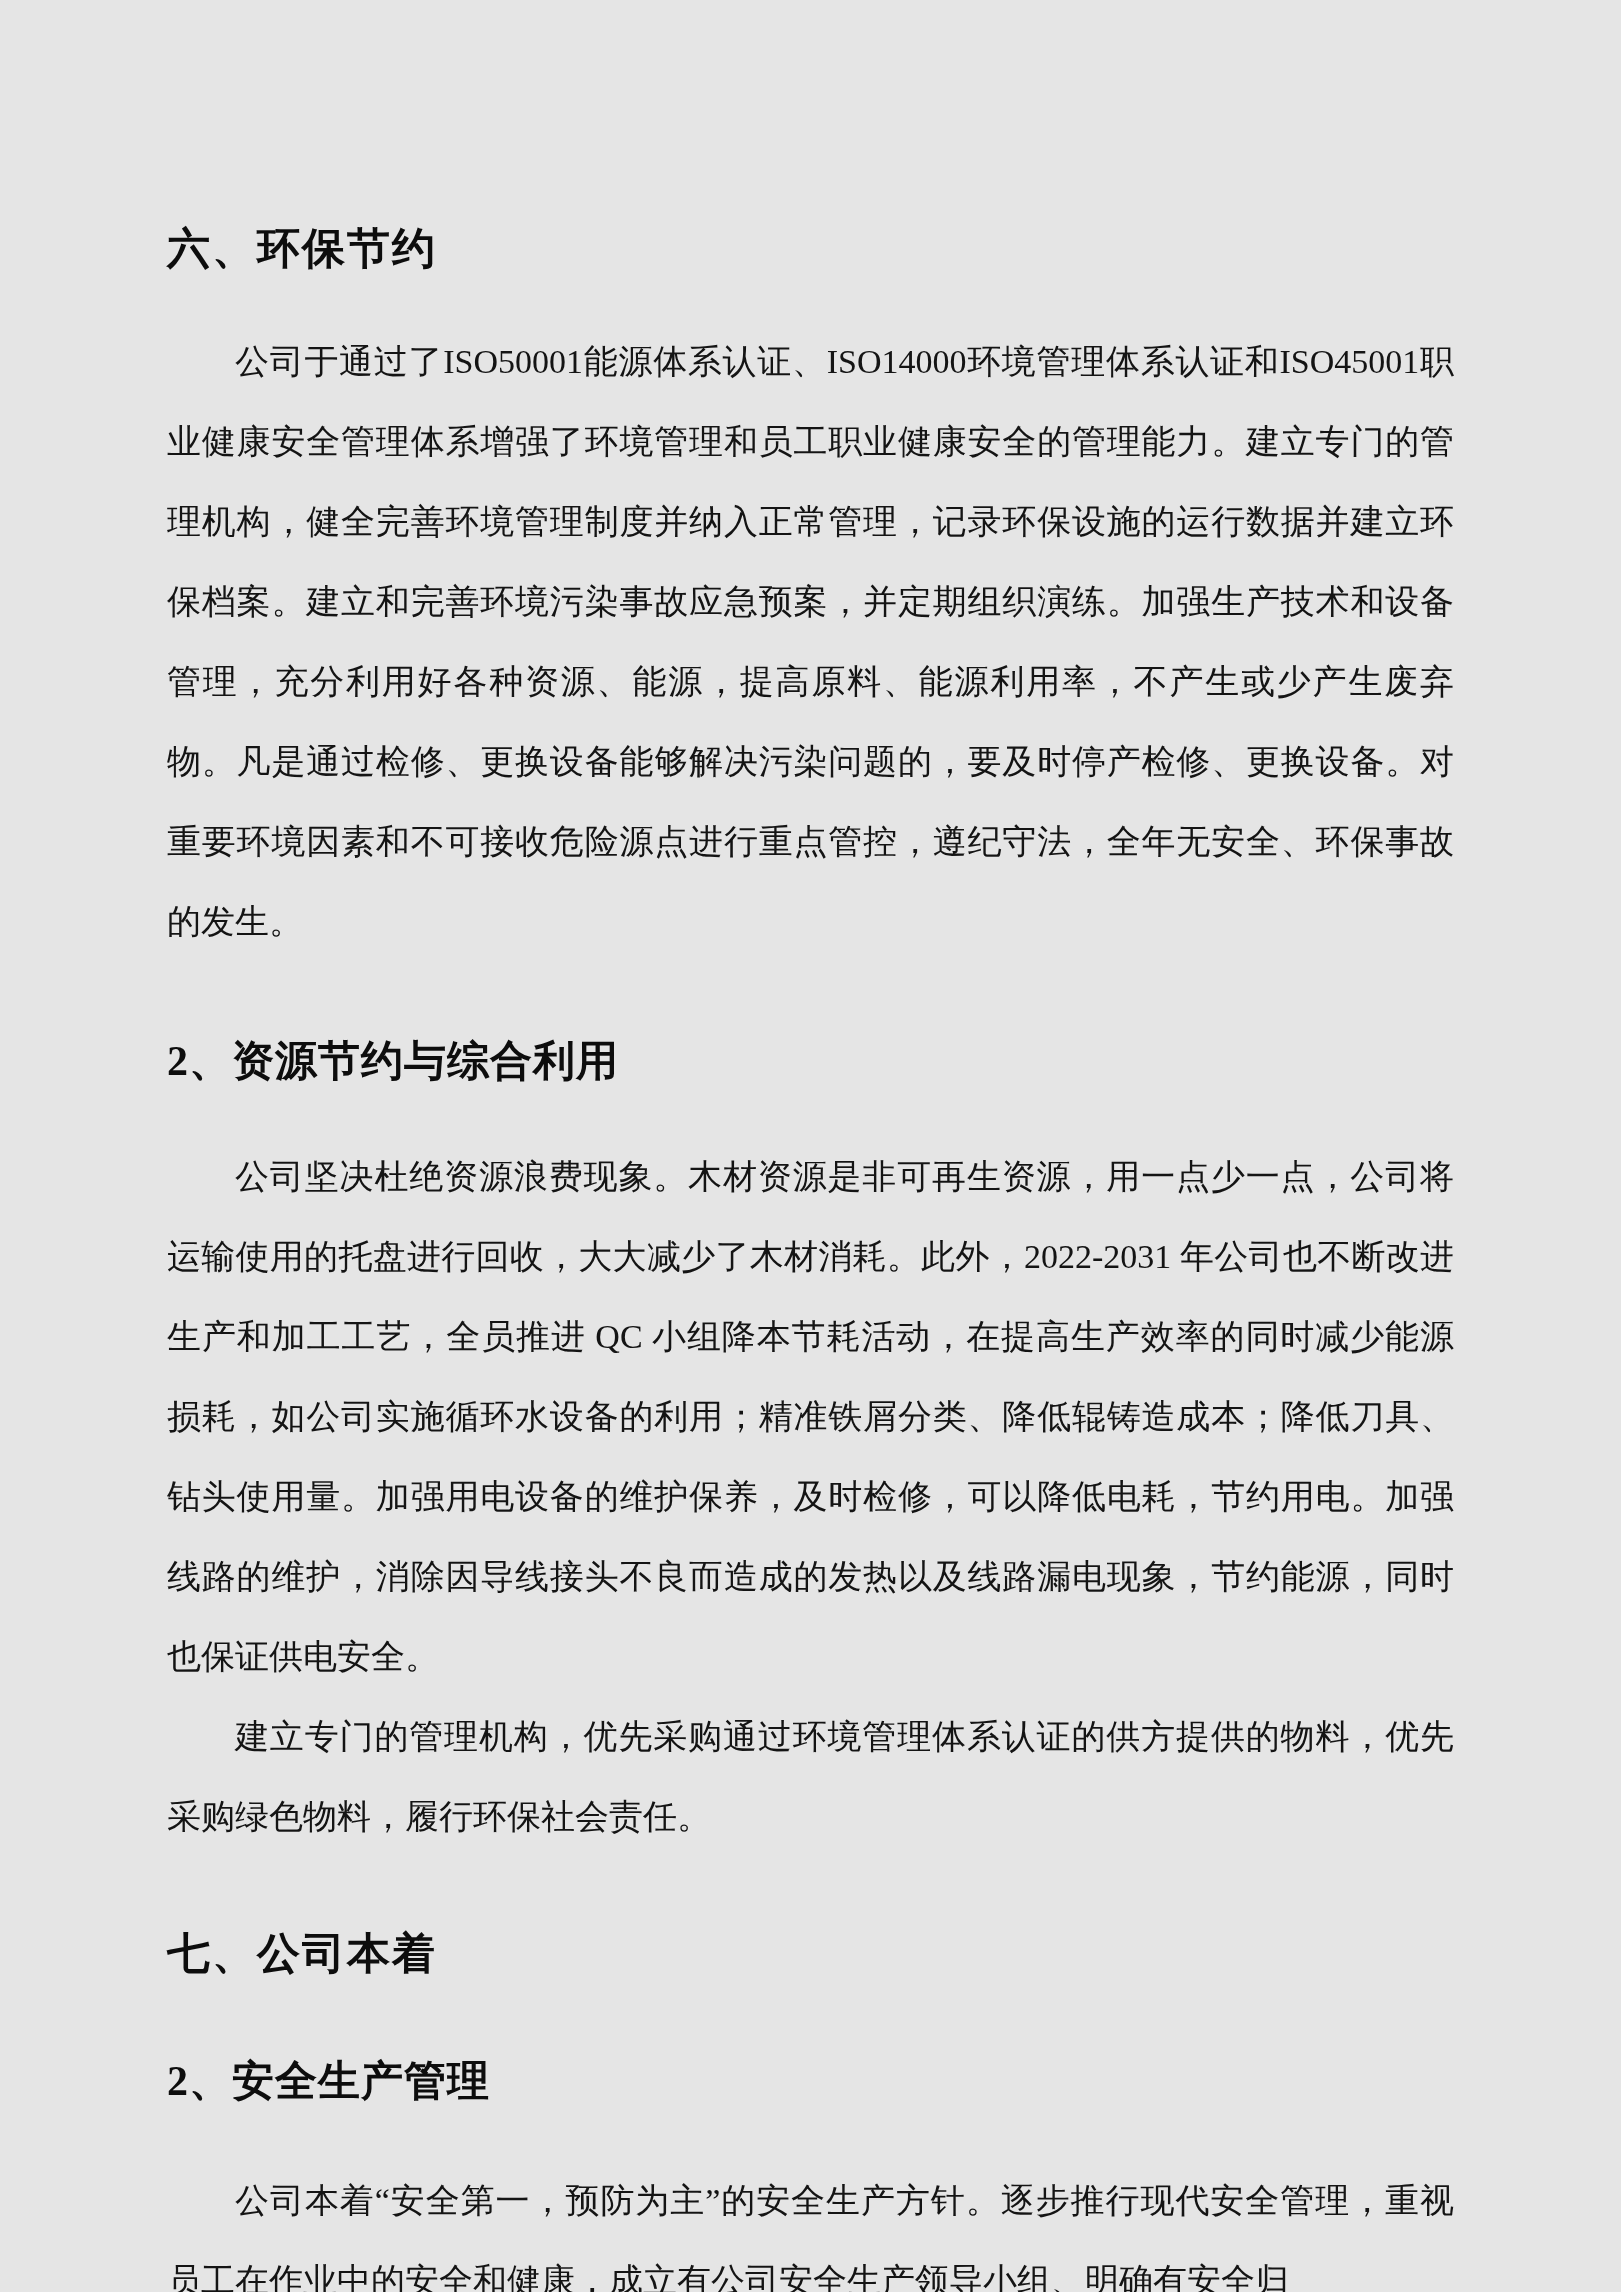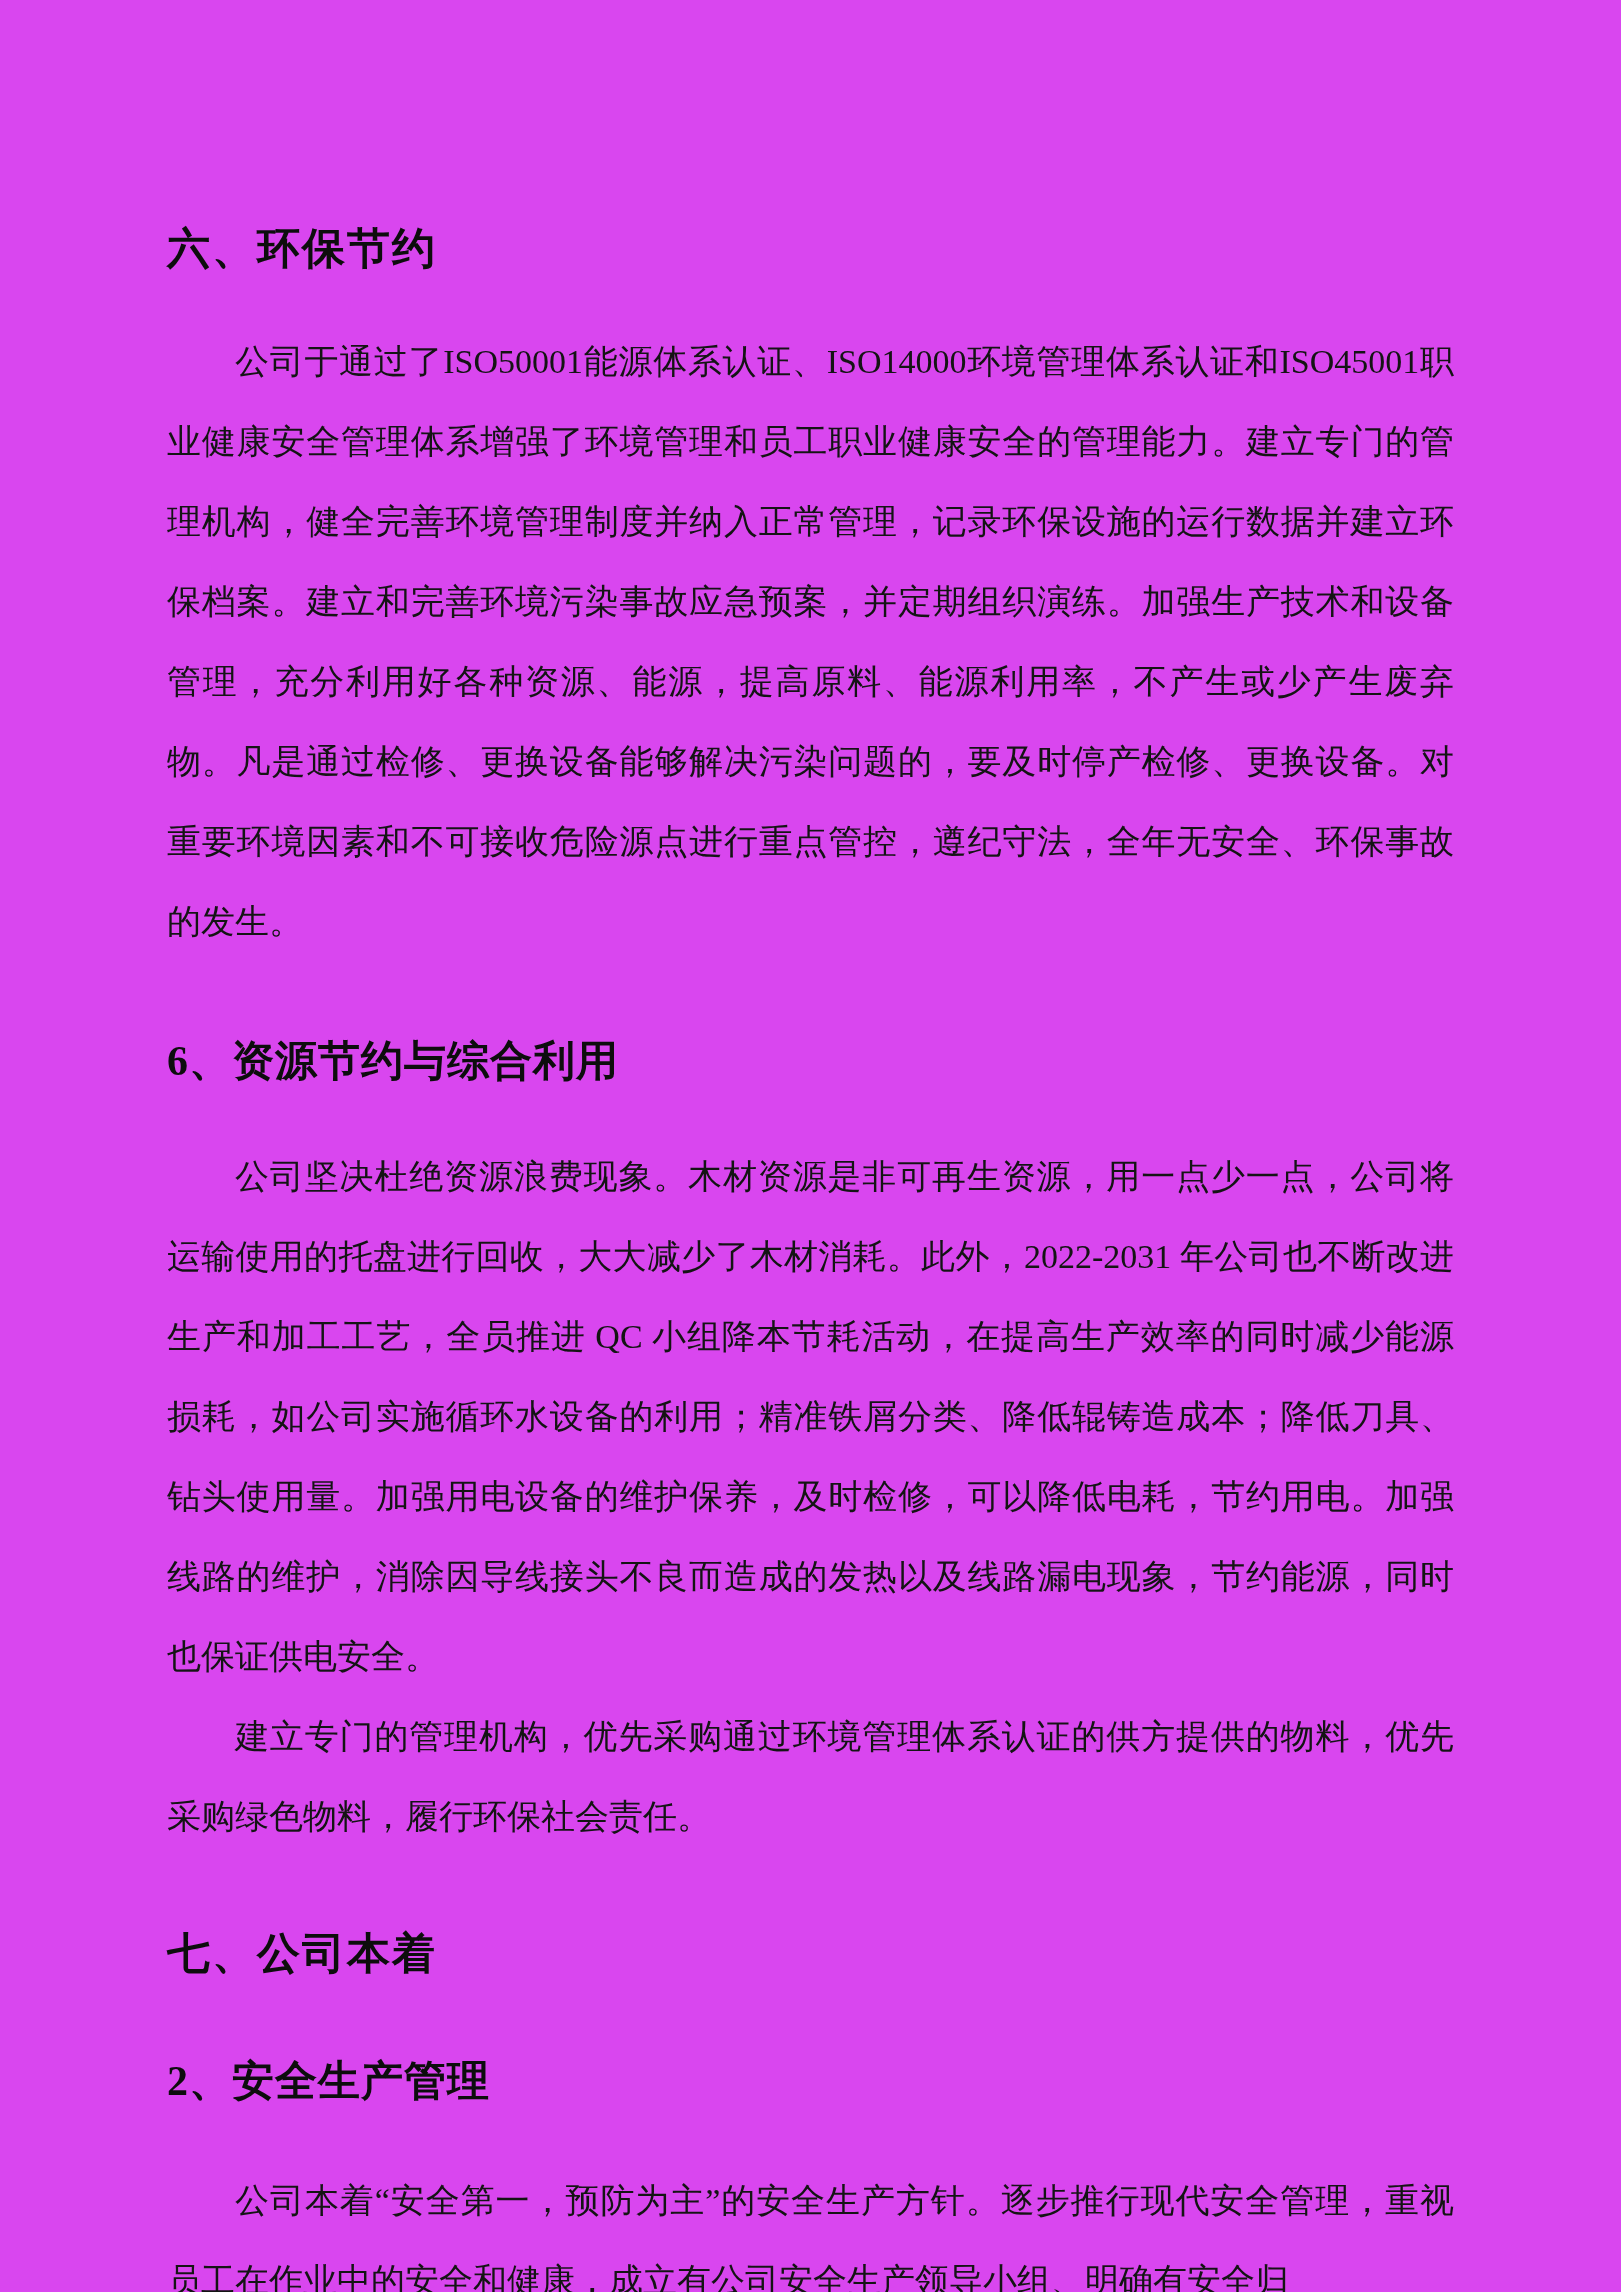--- a/index.html
+++ b/index.html
@@ -12,21 +12,21 @@
     height: 2293px;
     position: relative;
     font-family: "Liberation Serif", serif;
     color: #111111;
   }
   .page {
     position: absolute;
     top: 0; left: 0;
     width: 1621px;
     height: 2293px;
-    background: #d946ef;
+    background: #e5e5e5;
     box-sizing: border-box;
     padding: 223px 167px 0 167px;
   }
   .h-major {
     font-family: "Liberation Sans", sans-serif;
     font-weight: 700;
     font-size: 43px;
     line-height: 1.2;
     letter-spacing: 2px;
     color: #0d0d0d;
@@ -62,21 +62,21 @@
 </head>
 <body>
 
 <div class="page">
 
   <h1 class="h-major">六、环保节约</h1>
 
 
   <p class="para p-env">公司于通过了ISO50001能源体系认证、ISO14000环境管理体系认证和ISO45001职业健康安全管理体系增强了环境管理和员工职业健康安全的管理能力。建立专门的管理机构，健全完善环境管理制度并纳入正常管理，记录环保设施的运行数据并建立环保档案。建立和完善环境污染事故应急预案，并定期组织演练。加强生产技术和设备管理，充分利用好各种资源、能源，提高原料、能源利用率，不产生或少产生废弃物。凡是通过检修、更换设备能够解决污染问题的，要及时停产检修、更换设备。对重要环境因素和不可接收危险源点进行重点管控，遵纪守法，全年无安全、环保事故的发生。</p>
 
-  <h2 class="h-minor h-resource">6、资源节约与综合利用</h2>
+  <h2 class="h-minor h-resource">2、资源节约与综合利用</h2>
 
   <p class="para p-resource">公司坚决杜绝资源浪费现象。木材资源是非可再生资源，用一点少一点，公司将运输使用的托盘进行回收，大大减少了木材消耗。此外，2022-2031 年公司也不断改进生产和加工工艺，全员推进 QC 小组降本节耗活动，在提高生产效率的同时减少能源损耗，如公司实施循环水设备的利用；精准铁屑分类、降低辊铸造成本；降低刀具、钻头使用量。加强用电设备的维护保养，及时检修，可以降低电耗，节约用电。加强线路的维护，消除因导线接头不良而造成的发热以及线路漏电现象，节约能源，同时也保证供电安全。</p>
 
   <p class="para p-supplier">建立专门的管理机构，优先采购通过环境管理体系认证的供方提供的物料，优先采购绿色物料，履行环保社会责任。</p>
 
   <h1 class="h-major h-seven">七、公司本着</h1>
 
   <h2 class="h-minor h-safety">2、安全生产管理</h2>
 
   <p class="para p-safety">公司本着“安全第一，预防为主”的安全生产方针。逐步推行现代安全管理，重视员工在作业中的安全和健康，成立有公司安全生产领导小组、明确有安全归</p>

